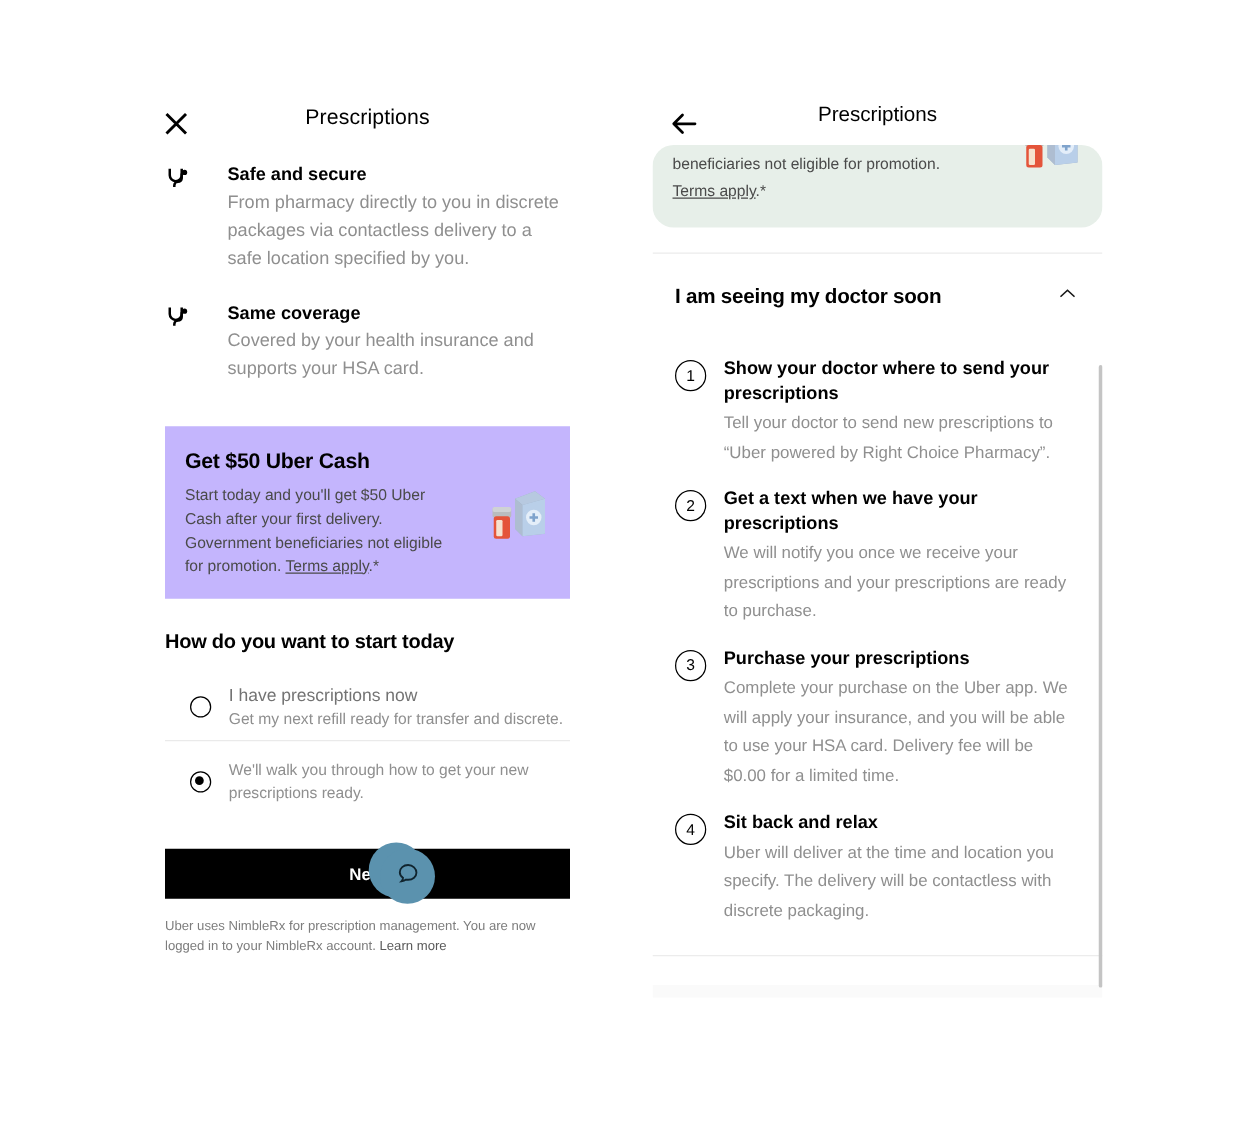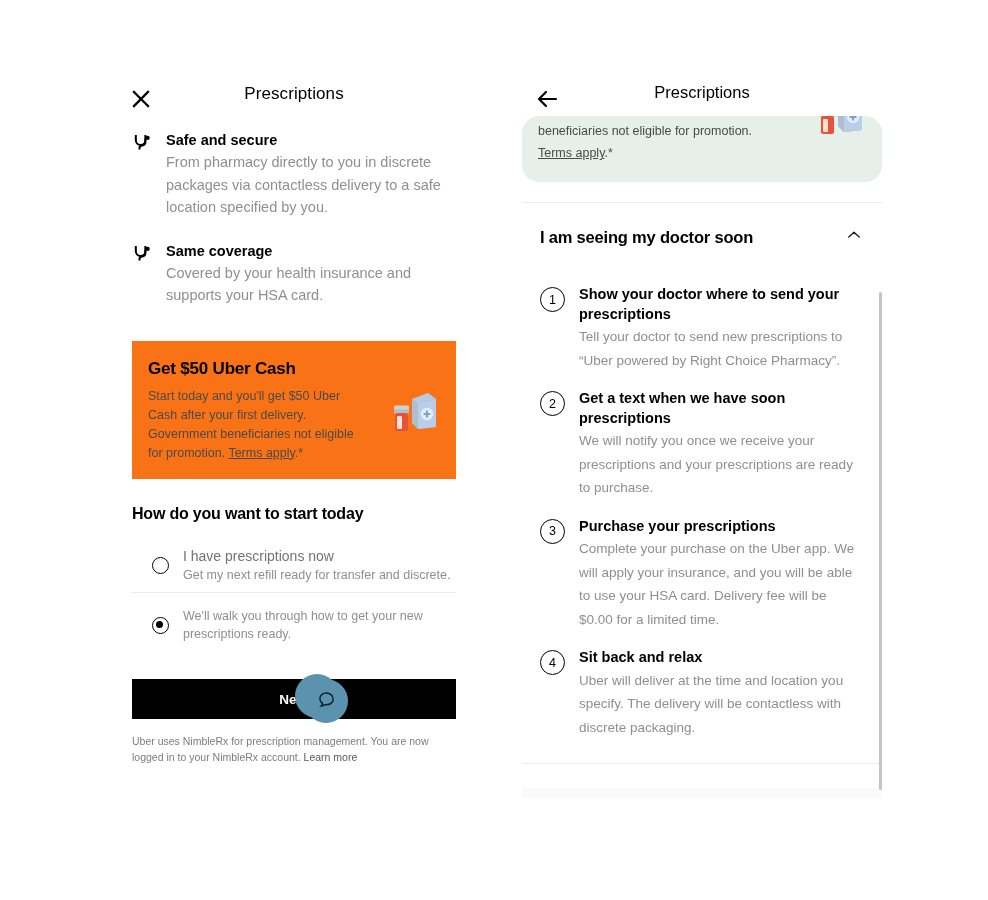--- a/index.html
+++ b/index.html
@@ -25,32 +25,32 @@
   .close-icon {
     position: absolute; left: 11px; top: 19px;
     width: 20px; height: 20px; cursor: pointer;
   }
   .back-icon {
     position: absolute; left: 13px; top: 17px;
     width: 24px; height: 24px; cursor: pointer;
   }
 
   
-  .feat { display: flex; gap: 12px; padding: 0 12px 0 12px; margin-top: 4px; }
+  .feat { display: flex; gap: 28px; padding: 0 12px 0 12px; margin-top: 4px; }
   .feat + .feat { margin-top: 22px; }
   .feat-ico { flex: 0 0 22px; padding-top: 2px; }
   .feat-body { flex: 1 1 auto; }
   .feat-title { font-size: 14.5px; font-weight: bold; color: #000; line-height: 20px; }
   .feat-desc { font-size: 14.5px; color: #8f8f8f; line-height: 22.5px; margin-top: 1px; }
 
   
   .promo {
     position: relative;
     margin: 34px 12px 0 12px;
-    background: #f97316;
+    background: #c4b5fd;
     padding: 18px 16px 16px 16px;
     min-height: 126px;
   }
   .promo-title { font-size: 17px; font-weight: bold; color: #000; letter-spacing: -.2px; }
   .promo-desc {
     font-size: 12.5px; color: #4a4a4a; line-height: 19px;
     margin-top: 8px; width: 215px;
   }
   .promo-terms { color: #4a4a4a; text-decoration: underline; cursor: pointer; }
   .promo-art { position: absolute; right: 16px; top: 44px; width: 52px; height: 52px; }
@@ -305,21 +305,21 @@
         <div class="step">
           <span class="step-num">1</span>
           <div class="step-body">
             <div class="step-title">Show your doctor where to send your prescriptions</div>
             <div class="step-desc">Tell your doctor to send new prescriptions to “Uber powered by Right Choice Pharmacy”.</div>
           </div>
         </div>
         <div class="step">
           <span class="step-num">2</span>
           <div class="step-body">
-            <div class="step-title">Get a text when we have soon prescriptions</div>
+            <div class="step-title">Get a text when we have your prescriptions</div>
             <div class="step-desc">We will notify you once we receive your prescriptions and your prescriptions are ready to purchase.</div>
           </div>
         </div>
         <div class="step">
           <span class="step-num">3</span>
           <div class="step-body">
             <div class="step-title">Purchase your prescriptions</div>
             <div class="step-desc">Complete your purchase on the Uber app. We will apply your insurance, and you will be able to use your HSA card. Delivery fee will be $0.00 for a limited time.</div>
           </div>
         </div>

